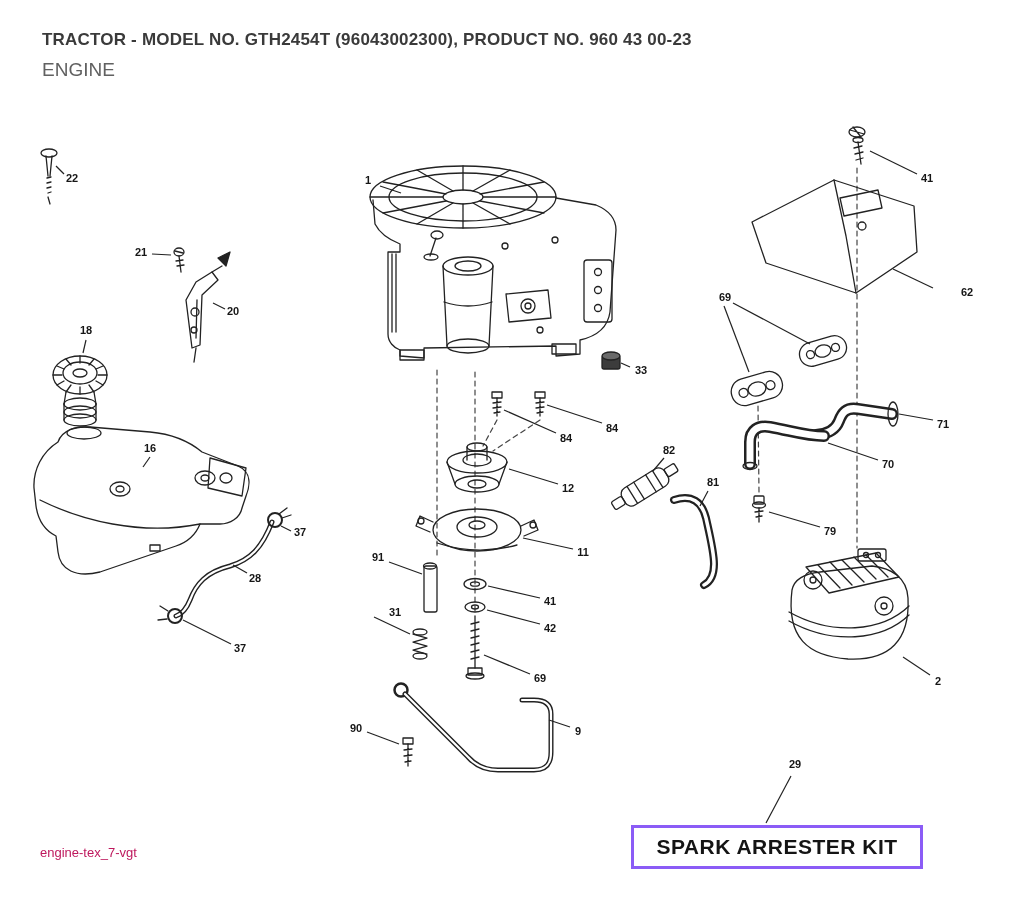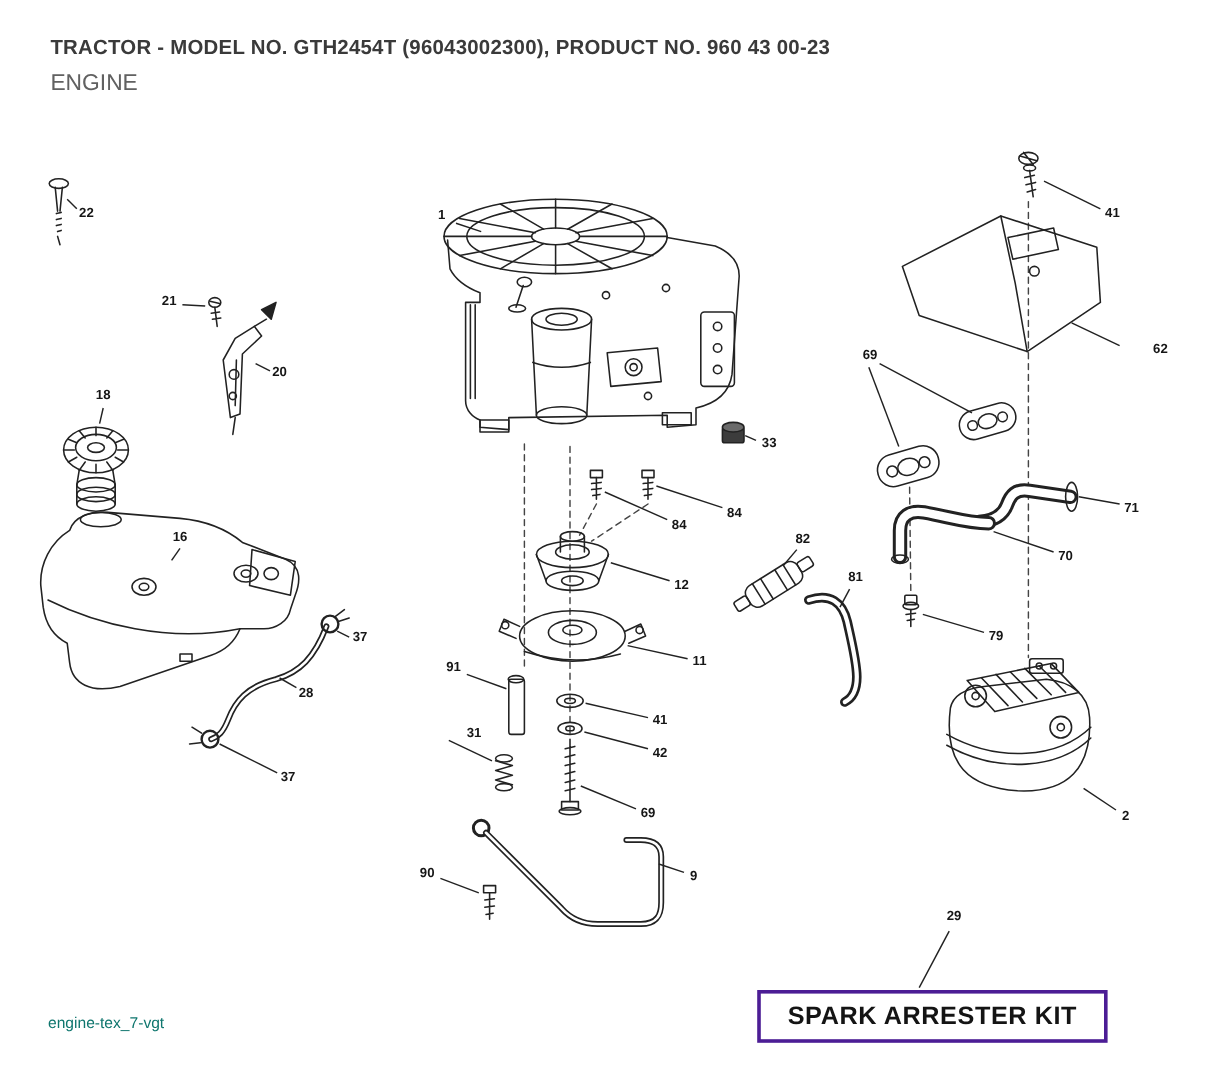--- a/index.html
+++ b/index.html
@@ -1,22 +1,22 @@
 <!DOCTYPE html>
 <html><head>
 <meta charset="utf-8">
 <style>
   html,body{margin:0;padding:0;background:#fff;}
   .page{position:relative;width:1024px;height:904px;background:#ffffff;
         font-family:"Liberation Sans",sans-serif;overflow:hidden;}
   .title{position:absolute;left:42px;top:30px;font-size:17px;font-weight:bold;
          color:#3a3a3a;letter-spacing:.2px;white-space:nowrap;}
   .subtitle{position:absolute;left:42px;top:59px;font-size:19px;font-weight:normal;color:#616161;}
-  .footer-code{position:absolute;left:40px;top:845px;font-size:13px;color:#0f766e;}
-  .kit-box{position:absolute;left:631px;top:825px;width:286px;height:38px;border:3px solid #4c1d95;
+  .footer-code{position:absolute;left:40px;top:845px;font-size:13px;color:#be185d;}
+  .kit-box{position:absolute;left:631px;top:825px;width:286px;height:38px;border:3px solid #8b5cf6;
            display:flex;align-items:center;justify-content:center;
            font-size:21px;font-weight:bold;color:#141414;letter-spacing:.5px;background:#fff;}
   .callout{position:absolute;transform:translate(-50%,-50%);font-size:11px;font-weight:bold;
            color:#161616;line-height:1;}
   svg{position:absolute;left:0;top:0;}
   .art{stroke:#222;fill:none;stroke-width:1.3;stroke-linejoin:round;stroke-linecap:round;}
 </style>
 </head>
 <body>
 

